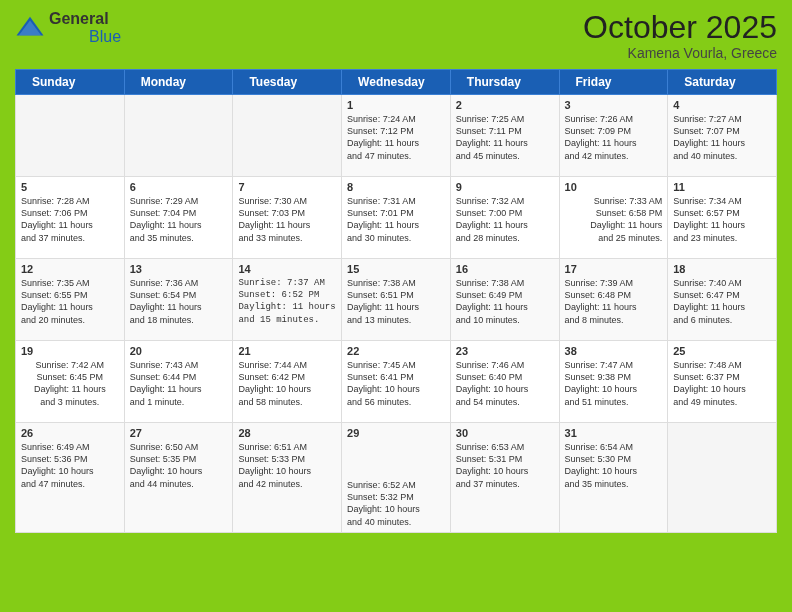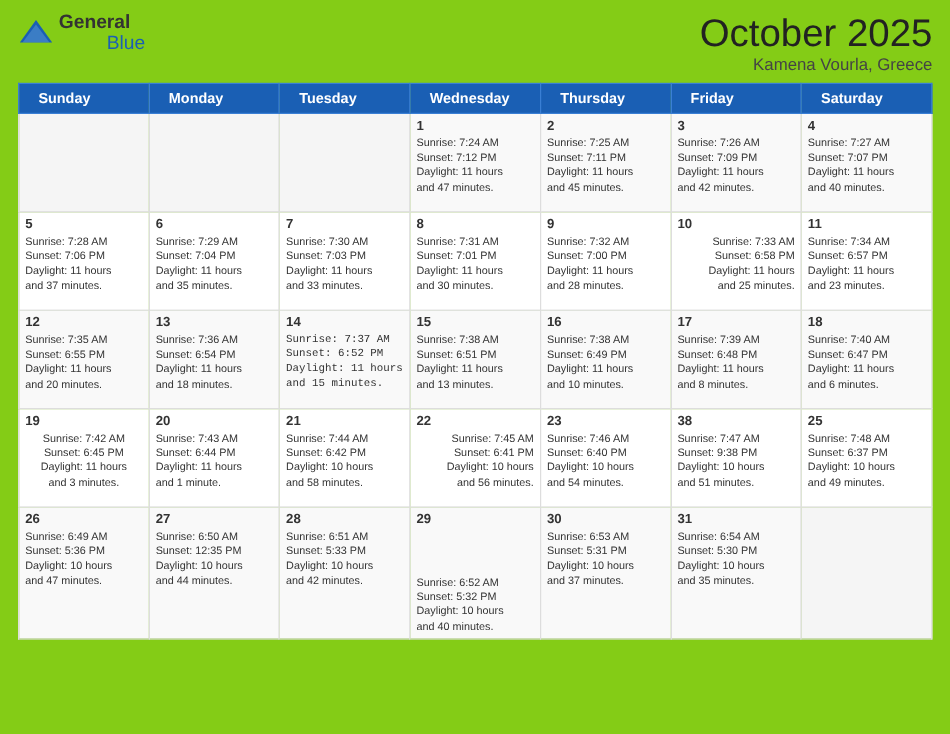--- a/index.html
+++ b/index.html
@@ -291,21 +291,21 @@
           </td>
           <td>
             <span class="day-num">21</span>
             <div class="day-info" style="white-space: pre-line;">Sunrise: 7:44 AM
 Sunset: 6:42 PM
 Daylight: 10 hours
 and 58 minutes.</div>
           </td>
           <td>
             <span class="day-num">22</span>
-            <div class="day-info" style="white-space: pre-line; text-align: right;">Sunrise: 7:45 AM
+            <div class="day-info" style="white-space: pre-line;">Sunrise: 7:45 AM
 Sunset: 6:41 PM
 Daylight: 10 hours
 and 56 minutes.</div>
           </td>
           <td>
             <span class="day-num">23</span>
             <div class="day-info" style="white-space: pre-line;">Sunrise: 7:46 AM
 Sunset: 6:40 PM
 Daylight: 10 hours
 and 54 minutes.</div>
@@ -329,21 +329,21 @@
           <td>
             <span class="day-num">26</span>
             <div class="day-info" style="white-space: pre-line;">Sunrise: 6:49 AM
 Sunset: 5:36 PM
 Daylight: 10 hours
 and 47 minutes.</div>
           </td>
           <td>
             <span class="day-num">27</span>
             <div class="day-info" style="white-space: pre-line;">Sunrise: 6:50 AM
-Sunset: 12:35 PM
+Sunset: 5:35 PM
 Daylight: 10 hours
 and 44 minutes.</div>
           </td>
           <td>
             <span class="day-num">28</span>
             <div class="day-info" style="white-space: pre-line;">Sunrise: 6:51 AM
 Sunset: 5:33 PM
 Daylight: 10 hours
 and 42 minutes.</div>
           </td>

